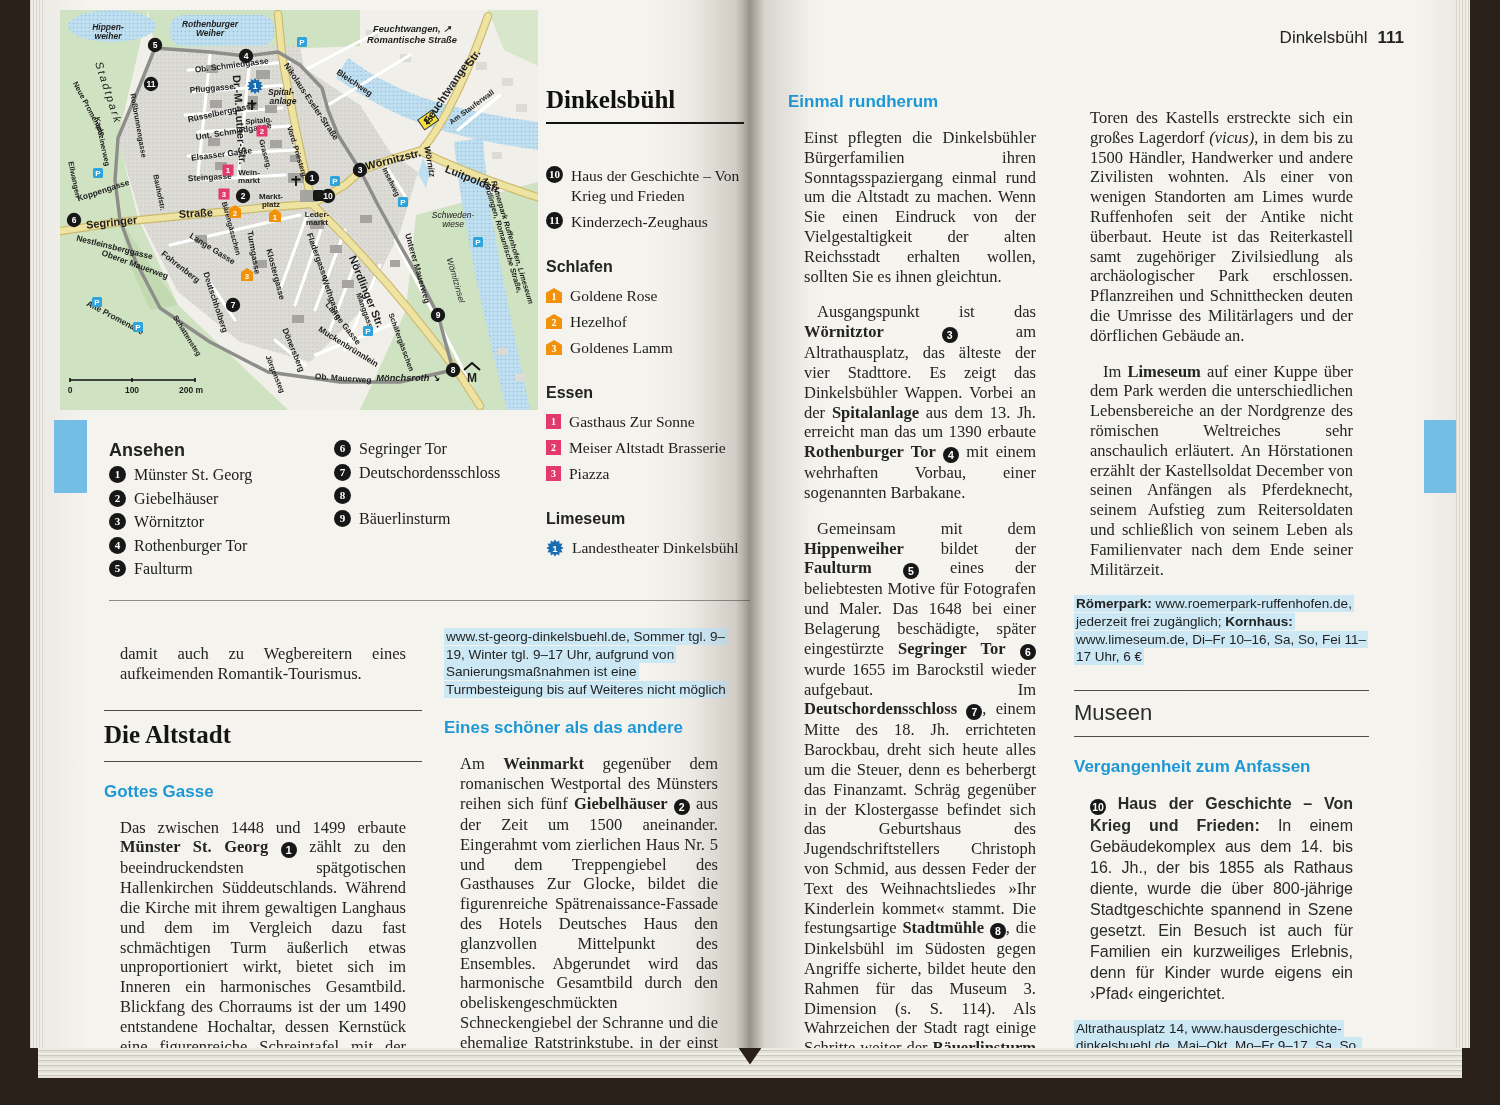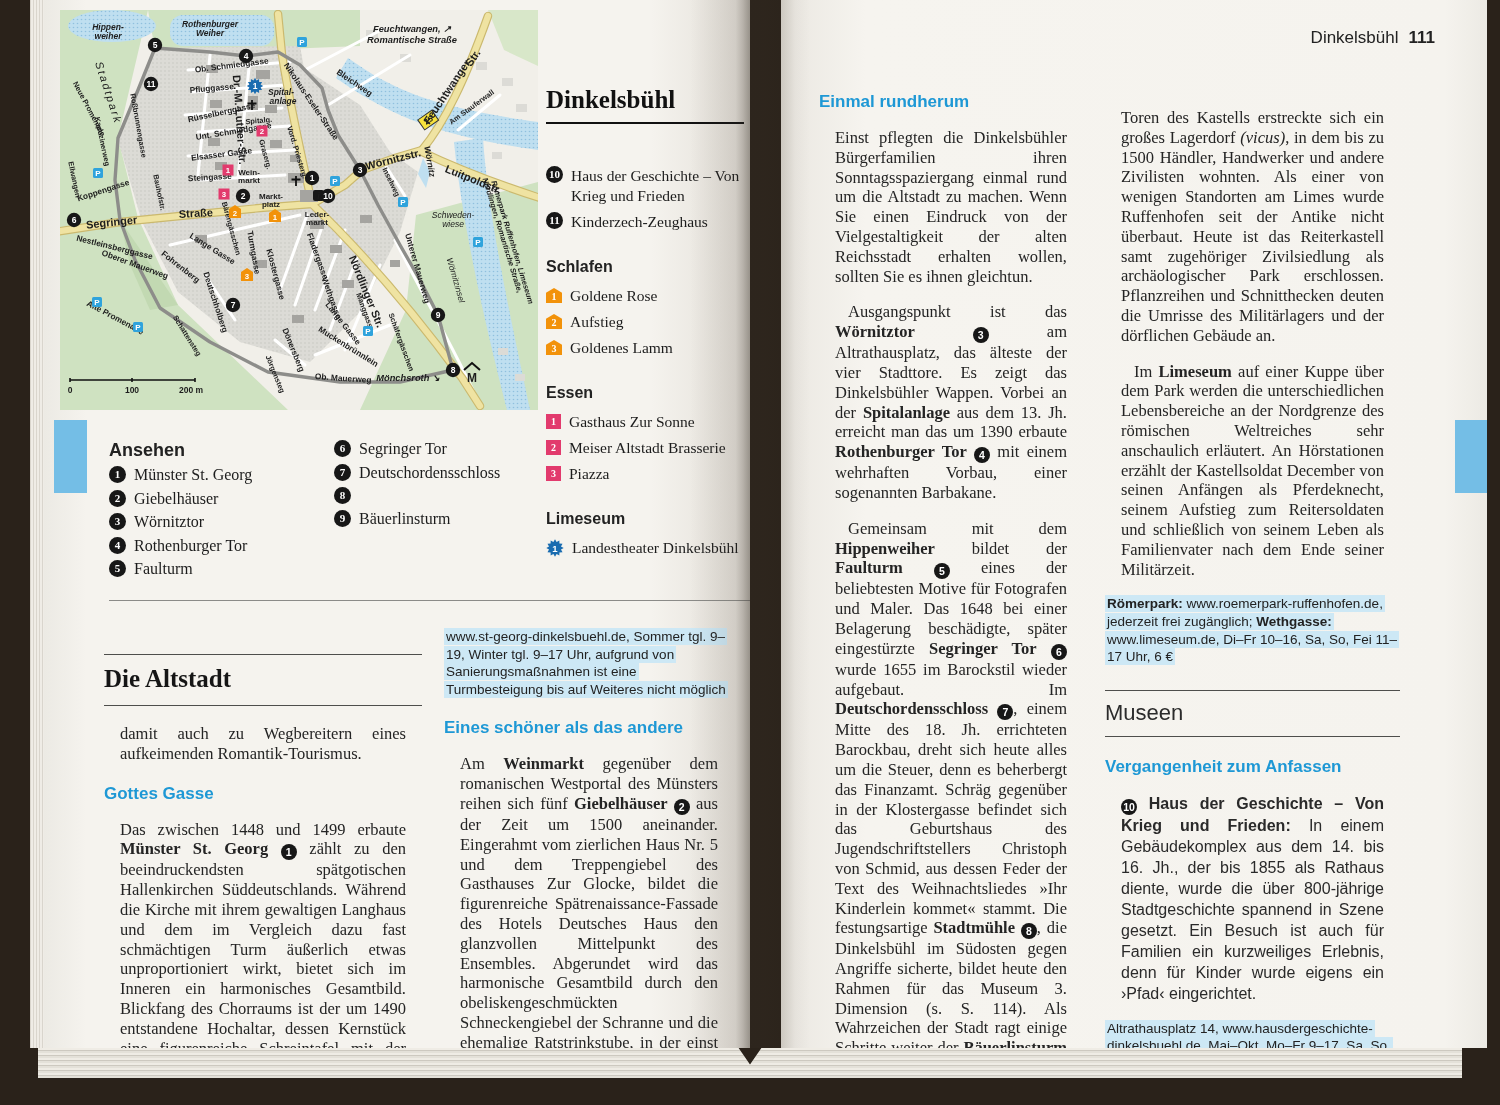--- a/index.html
+++ b/index.html
@@ -2,21 +2,21 @@
 <html><head>
 <meta charset="utf-8">
 <style>
   html,body{margin:0;padding:0}
   body{width:1500px;height:1105px;background:#2a221a;position:relative;overflow:hidden;
        font-family:"Liberation Sans",sans-serif;}
   .book{position:absolute;left:30px;top:0;width:1440px;height:1078px;}
   .page{position:absolute;top:0;height:1048px;overflow:hidden;}
   .page-left{left:14px;width:706px;
     background:linear-gradient(to right,#eceae4 0,#f5f3ee 6%,#f5f3ee 86%,#e3dfd8 99%,#d6d2ca 100%);}
-  .page-right{left:751px;width:706px;
+  .page-right{left:720px;width:706px;
     background:linear-gradient(to right,#d8d4cc 0,#ece9e3 2%,#f6f4ef 12%,#f5f3ee 94%,#eceae4 100%);}
   .book-bottom{position:absolute;top:1048px;left:8px;width:1424px;height:30px;
     background:repeating-linear-gradient(to bottom,#efece5 0 2px,#cdc9c0 2px 3px,#e4e1d9 3px 5px);
     clip-path:polygon(0 0,49.2% 0,50% 55%,50.8% 0,100% 0,100% 100%,0 100%);}
   .stack-edge{position:absolute;top:0;width:14px;height:1048px;
     background:repeating-linear-gradient(to right,#d9d5cd 0 1px,#efece6 1px 3px);}
   .stack-left{left:0}.stack-right{left:1426px}
   .spine{position:absolute;left:660px;top:0;width:120px;height:1048px;pointer-events:none;
     background:linear-gradient(to right,rgba(70,60,50,0) 0,rgba(70,60,50,.12) 38%,rgba(50,42,34,.38) 50%,rgba(70,60,50,.12) 62%,rgba(70,60,50,0) 100%);}
   .blue-tab{position:absolute;width:33px;height:73px;background:#74bee6;top:420px;}
@@ -420,21 +420,21 @@
           </div>
         </div>
       <div id="sidebar-sections">
           <div class="sb-head">Schlafen</div>
           <div class="sb-item">
             <span class="mk-orange">1</span>
             <span class="lbl">Goldene Rose</span>
           </div>
           <div class="sb-item">
             <span class="mk-orange">2</span>
-            <span class="lbl">Aufstieg</span>
+            <span class="lbl">Hezelhof</span>
           </div>
           <div class="sb-item">
             <span class="mk-orange">3</span>
             <span class="lbl">Goldenes Lamm</span>
           </div>
           <div class="sb-head">Essen</div>
           <div class="sb-item">
             <span class="mk-pink">1</span>
             <span class="lbl">Gasthaus Zur Sonne</span>
           </div>
@@ -498,22 +498,22 @@
             </div>
             <div class="leg-item">
               <span class="mk-black">9</span>
               <span class="lbl">Bäuerlinsturm</span>
             </div>
           </div>
       </div>
     </div>
 
     <div class="flow" id="left-col1">
+        <div class="blk p">damit auch zu Wegbereitern eines aufkeimenden Romantik-Tourismus.</div>
         <div class="blk h2">Die Altstadt</div>
-        <div class="blk p">damit auch zu Wegbereitern eines aufkeimenden Romantik-Tourismus.</div>
         <div class="blk h3">Gottes Gasse</div>
         <div class="blk p">Das zwischen 1448 und 1499 erbaute <strong>Münster St. Georg</strong> <span class="num-marker">1</span> zählt zu den beeindruckendsten spätgotischen Hallenkirchen Süddeutschlands. Während die Kirche mit ihrem gewaltigen Langhaus und dem im Vergleich dazu fast schmächtigen Turm äußerlich etwas unproportioniert wirkt, bietet sich im Inneren ein harmonisches Gesamtbild. Blickfang des Chorraums ist der um 1490 entstandene Hochaltar, dessen Kernstück eine figurenreiche Schreintafel mit der Kreuzigungsszene bildet.</div>
       </div>
     <div class="flow" id="left-col2">
         <div class="blk info"><span class="hl">www.st-georg-dinkelsbuehl.de, Sommer tgl. 9–19, Winter tgl. 9–17 Uhr, aufgrund von Sanierungsmaßnahmen ist eine Turmbesteigung bis auf Weiteres nicht möglich</span></div>
         <div class="blk h3">Eines schöner als das andere</div>
         <div class="blk p">Am <strong>Weinmarkt</strong> gegenüber dem romanischen Westportal des Münsters reihen sich fünf <strong>Giebelhäuser</strong> <span class="num-marker">2</span> aus der Zeit um 1500 aneinander. Eingerahmt vom zierlichen Haus Nr. 5 und dem Treppengiebel des Gasthauses Zur Glocke, bildet die figurenreiche Spätrenaissance-Fassade des Hotels Deutsches Haus den glanzvollen Mittelpunkt des Ensembles. Abgerundet wird das harmonische Gesamtbild durch den obeliskengeschmückten Schneckengiebel der Schranne und die ehemalige Ratstrinkstube, in der einst prominente Gäste wie Kaiser Karl V. und König Gustav Adolf von Schweden logierten.</div>
       </div>
     <div class="blue-tab tab-left"></div>
   </div>
@@ -525,21 +525,21 @@
     <div class="flow" id="right-col1">
         <div class="blk h3">Einmal rundherum</div>
         <div class="blk p">Einst pflegten die Dinkelsbühler Bürgerfamilien ihren Sonntagsspaziergang einmal rund um die Altstadt zu machen. Wenn Sie einen Eindruck von der Vielgestaltigkeit der alten Reichsstadt erhalten wollen, sollten Sie es ihnen gleichtun.</div>
         <div class="blk p indent">Ausgangspunkt ist das <strong>Wörnitztor</strong> <span class="num-marker">3</span> am Altrathausplatz, das älteste der vier Stadttore. Es zeigt das Dinkelsbühler Wappen. Vorbei an der <strong>Spitalanlage</strong> aus dem 13. Jh. erreicht man das um 1390 erbaute <strong>Rothenburger Tor</strong> <span class="num-marker">4</span> mit einem wehrhaften Vorbau, einer sogenannten Barbakane.</div>
         <div class="blk p indent">Gemeinsam mit dem <strong>Hippenweiher</strong> bildet der <strong>Faulturm</strong> <span class="num-marker">5</span> eines der beliebtesten Motive für Fotografen und Maler. Das 1648 bei einer Belagerung beschädigte, später eingestürzte <strong>Segringer Tor</strong> <span class="num-marker">6</span> wurde 1655 im Barockstil wieder aufgebaut. Im <strong>Deutschordensschloss</strong> <span class="num-marker">7</span>, einem Mitte des 18. Jh. errichteten Barockbau, dreht sich heute alles um die Steuer, denn es beherbergt das Finanzamt. Schräg gegenüber in der Klostergasse befindet sich das Geburtshaus des Jugendschriftstellers Christoph von Schmid, aus dessen Feder der Text des Weihnachtsliedes »Ihr Kinderlein kommet« stammt. Die festungsartige <strong>Stadtmühle</strong> <span class="num-marker">8</span>, die Dinkelsbühl im Südosten gegen Angriffe sicherte, bildet heute den Rahmen für das Museum 3. Dimension (s. S. 114). Als Wahrzeichen der Stadt ragt einige Schritte weiter der <strong>Bäuerlinsturm</strong> <span class="num-marker">9</span> auf, in dessen Fachwerkgeschoss einst der Turmwächter wohnte.</div>
         <div class="blk h2">Römerpark Ruffenhofen</div>
       </div>
     <div class="flow" id="right-col2">
         <div class="blk p">Toren des Kastells erstreckte sich ein großes Lagerdorf <em>(vicus)</em>, in dem bis zu 1500 Händler, Handwerker und andere Zivilisten wohnten. Als einer von wenigen Standorten am Limes wurde Ruffenhofen seit der Antike nicht überbaut. Heute ist das Reiterkastell samt zugehöriger Zivilsiedlung als archäologischer Park erschlossen. Pflanzreihen und Schnitthecken deuten die Umrisse des Militärlagers und der dörflichen Gebäude an.</div>
         <div class="blk p indent">Im <strong>Limeseum</strong> auf einer Kuppe über dem Park werden die unterschiedlichen Lebensbereiche an der Nordgrenze des römischen Weltreiches sehr anschaulich erläutert. An Hörstationen erzählt der Kastellsoldat December von seinen Anfängen als Pferdeknecht, seinem Aufstieg zum Reitersoldaten und schließlich von seinem Leben als Familienvater nach dem Ende seiner Militärzeit.</div>
-        <div class="blk info"><span class="hl"><strong>Römerpark:</strong> www.roemerpark-ruffenhofen.de, jederzeit frei zugänglich; <strong>Wethgasse:</strong> www.limeseum.de, Di–Fr 10–16, Sa, So, Fei 11–17 Uhr, 6 €</span></div>
+        <div class="blk info"><span class="hl"><strong>Römerpark:</strong> www.roemerpark-ruffenhofen.de, jederzeit frei zugänglich; <strong>Kornhaus:</strong> www.limeseum.de, Di–Fr 10–16, Sa, So, Fei 11–17 Uhr, 6 €</span></div>
         <div class="blk h2 sans">Museen</div>
         <div class="blk h3">Vergangenheit zum Anfassen</div>
         <div class="blk p sans"><span class="num-marker">10</span> <strong>Haus der Geschichte – Von Krieg und Frieden:</strong> In einem Gebäudekomplex aus dem 14. bis 16. Jh., der bis 1855 als Rathaus diente, wurde die über 800-jährige Stadtgeschichte spannend in Szene gesetzt. Ein Besuch ist auch für Familien ein kurzweiliges Erlebnis, denn für Kinder wurde eigens ein ›Pfad‹ eingerichtet.</div>
         <div class="blk info"><span class="hl">Altrathausplatz 14, www.hausdergeschichte-dinkelsbuehl.de, Mai–Okt. Mo–Fr 9–17, Sa, So, Fei 10–16 Uhr, Nov.–April Mo–Fr 10–17, Sa, So, Fei 10–16 Uhr, 5 €</span></div>
         <div class="blk h3">Museum und Kleiderkammer</div>
         <div class="blk p sans"><span class="num-marker">11</span> <strong>Kinderzech-Zeughaus:</strong> Das ehemalige Kornhaus, ein eindrucksvolles, um 1500 erbautes Fachwerkgebäude, beherbergt in einem begehbaren De-</div>
       </div>
     <div class="blue-tab tab-right"></div>
   </div>
 

